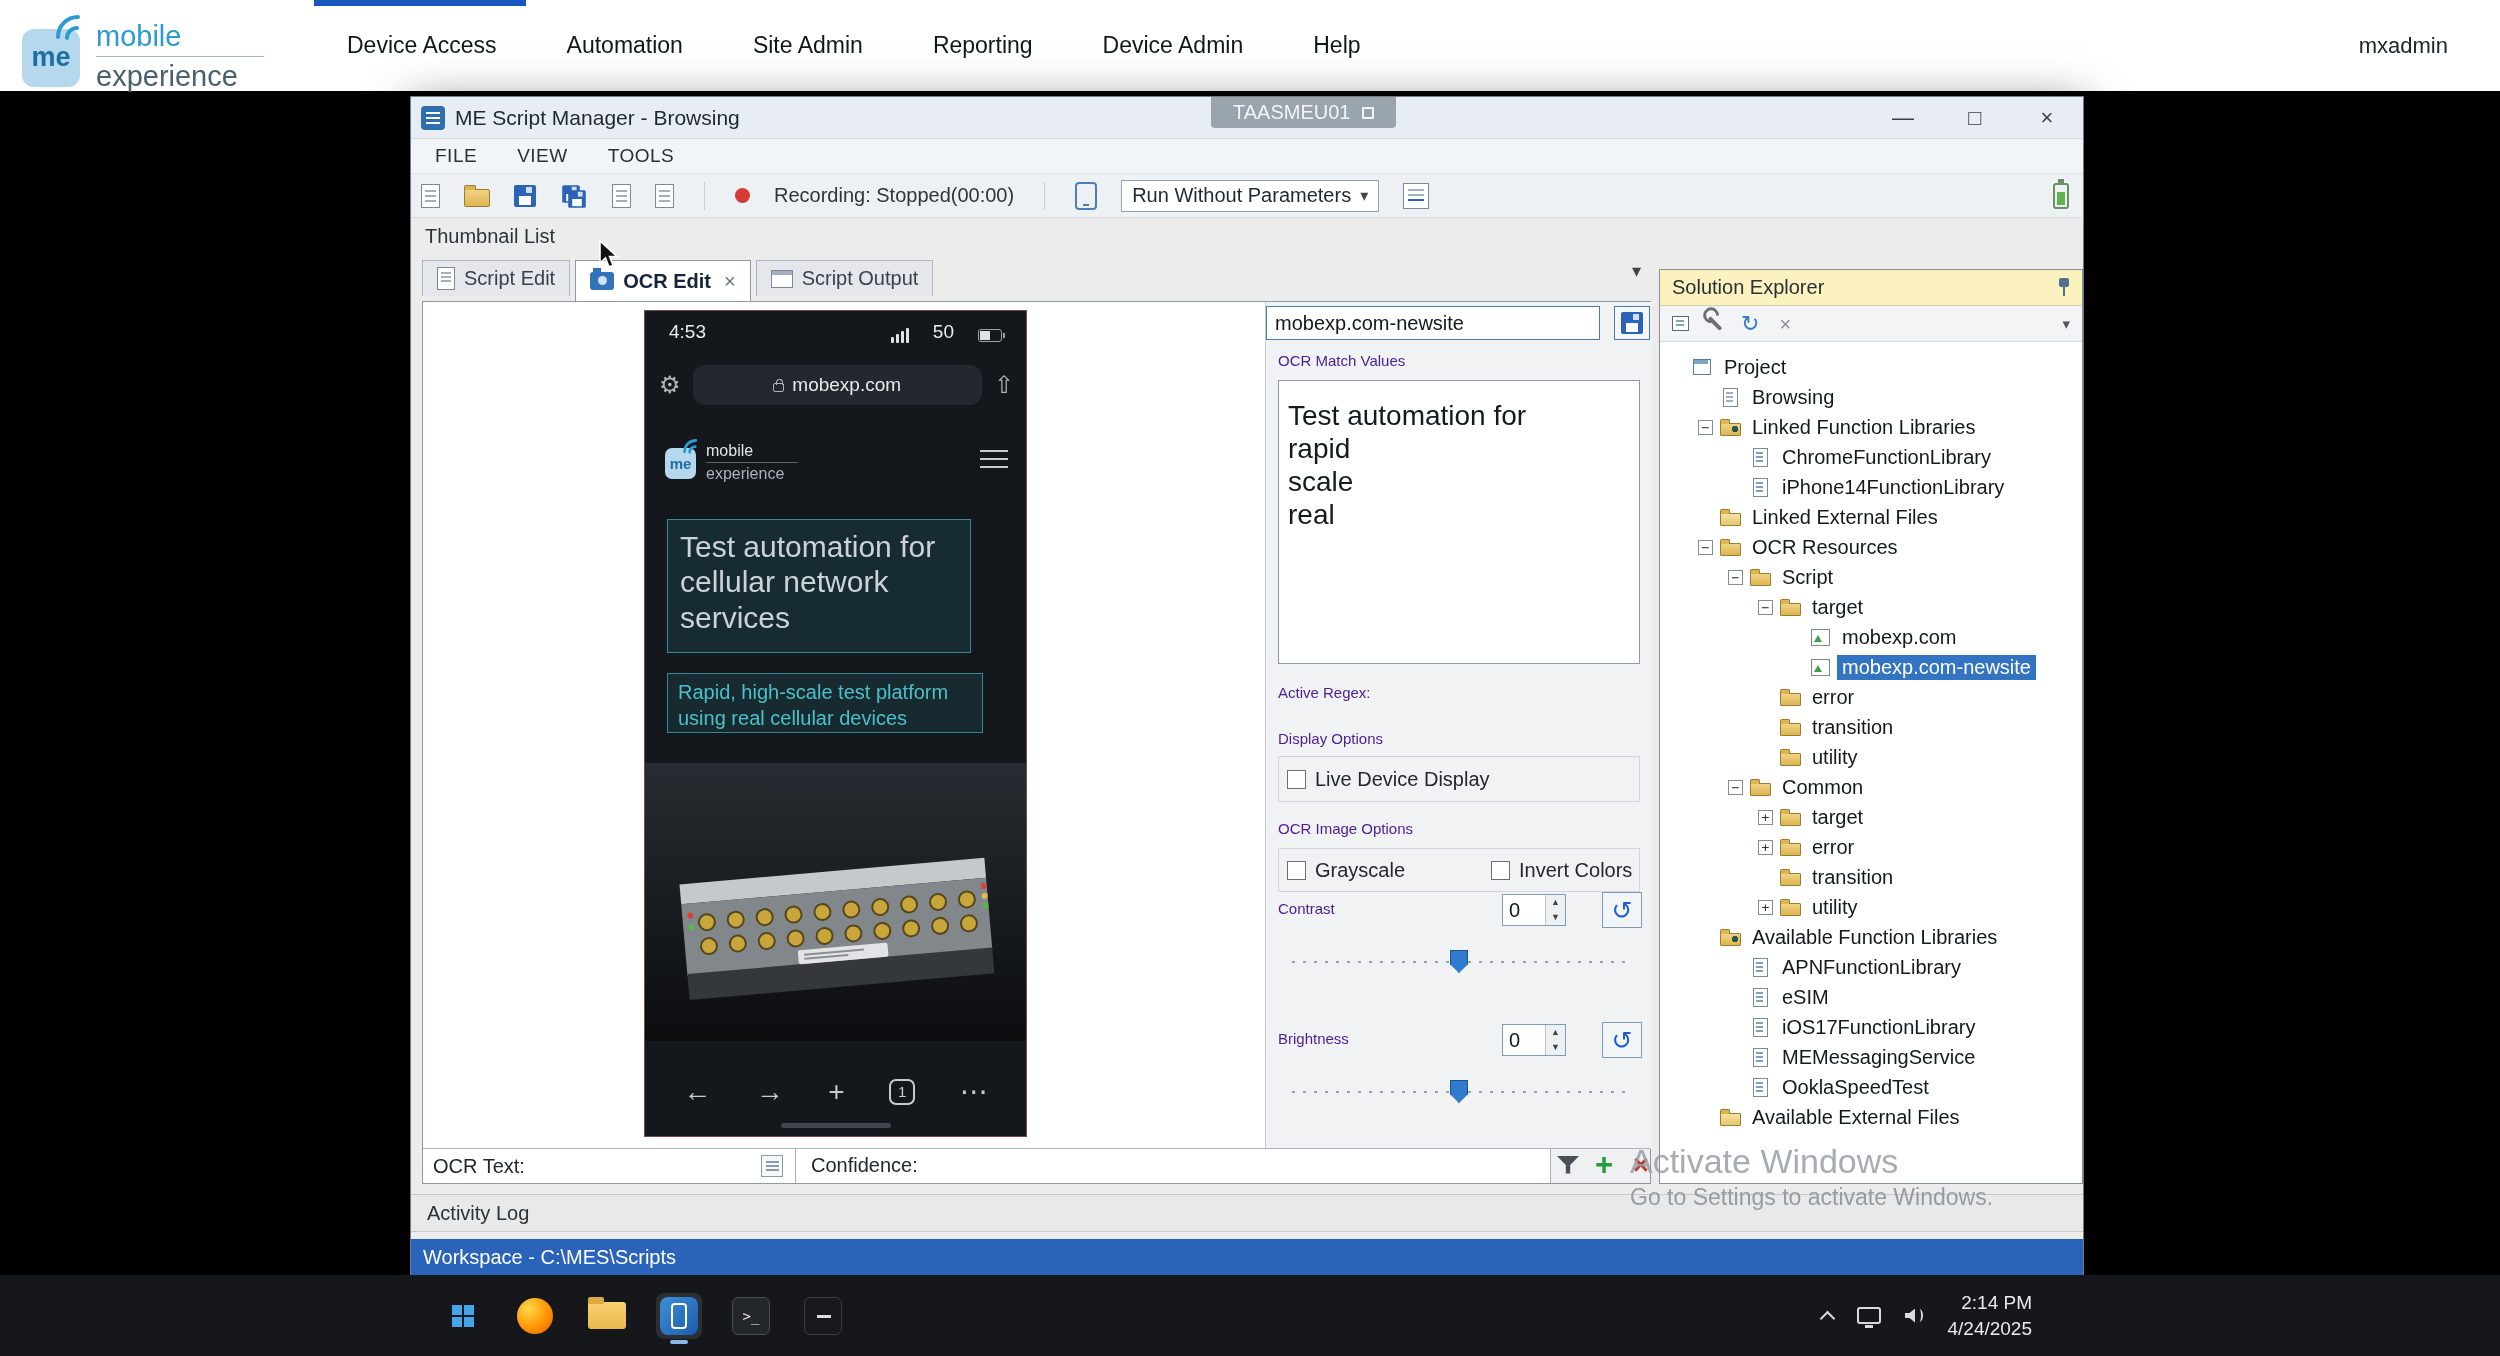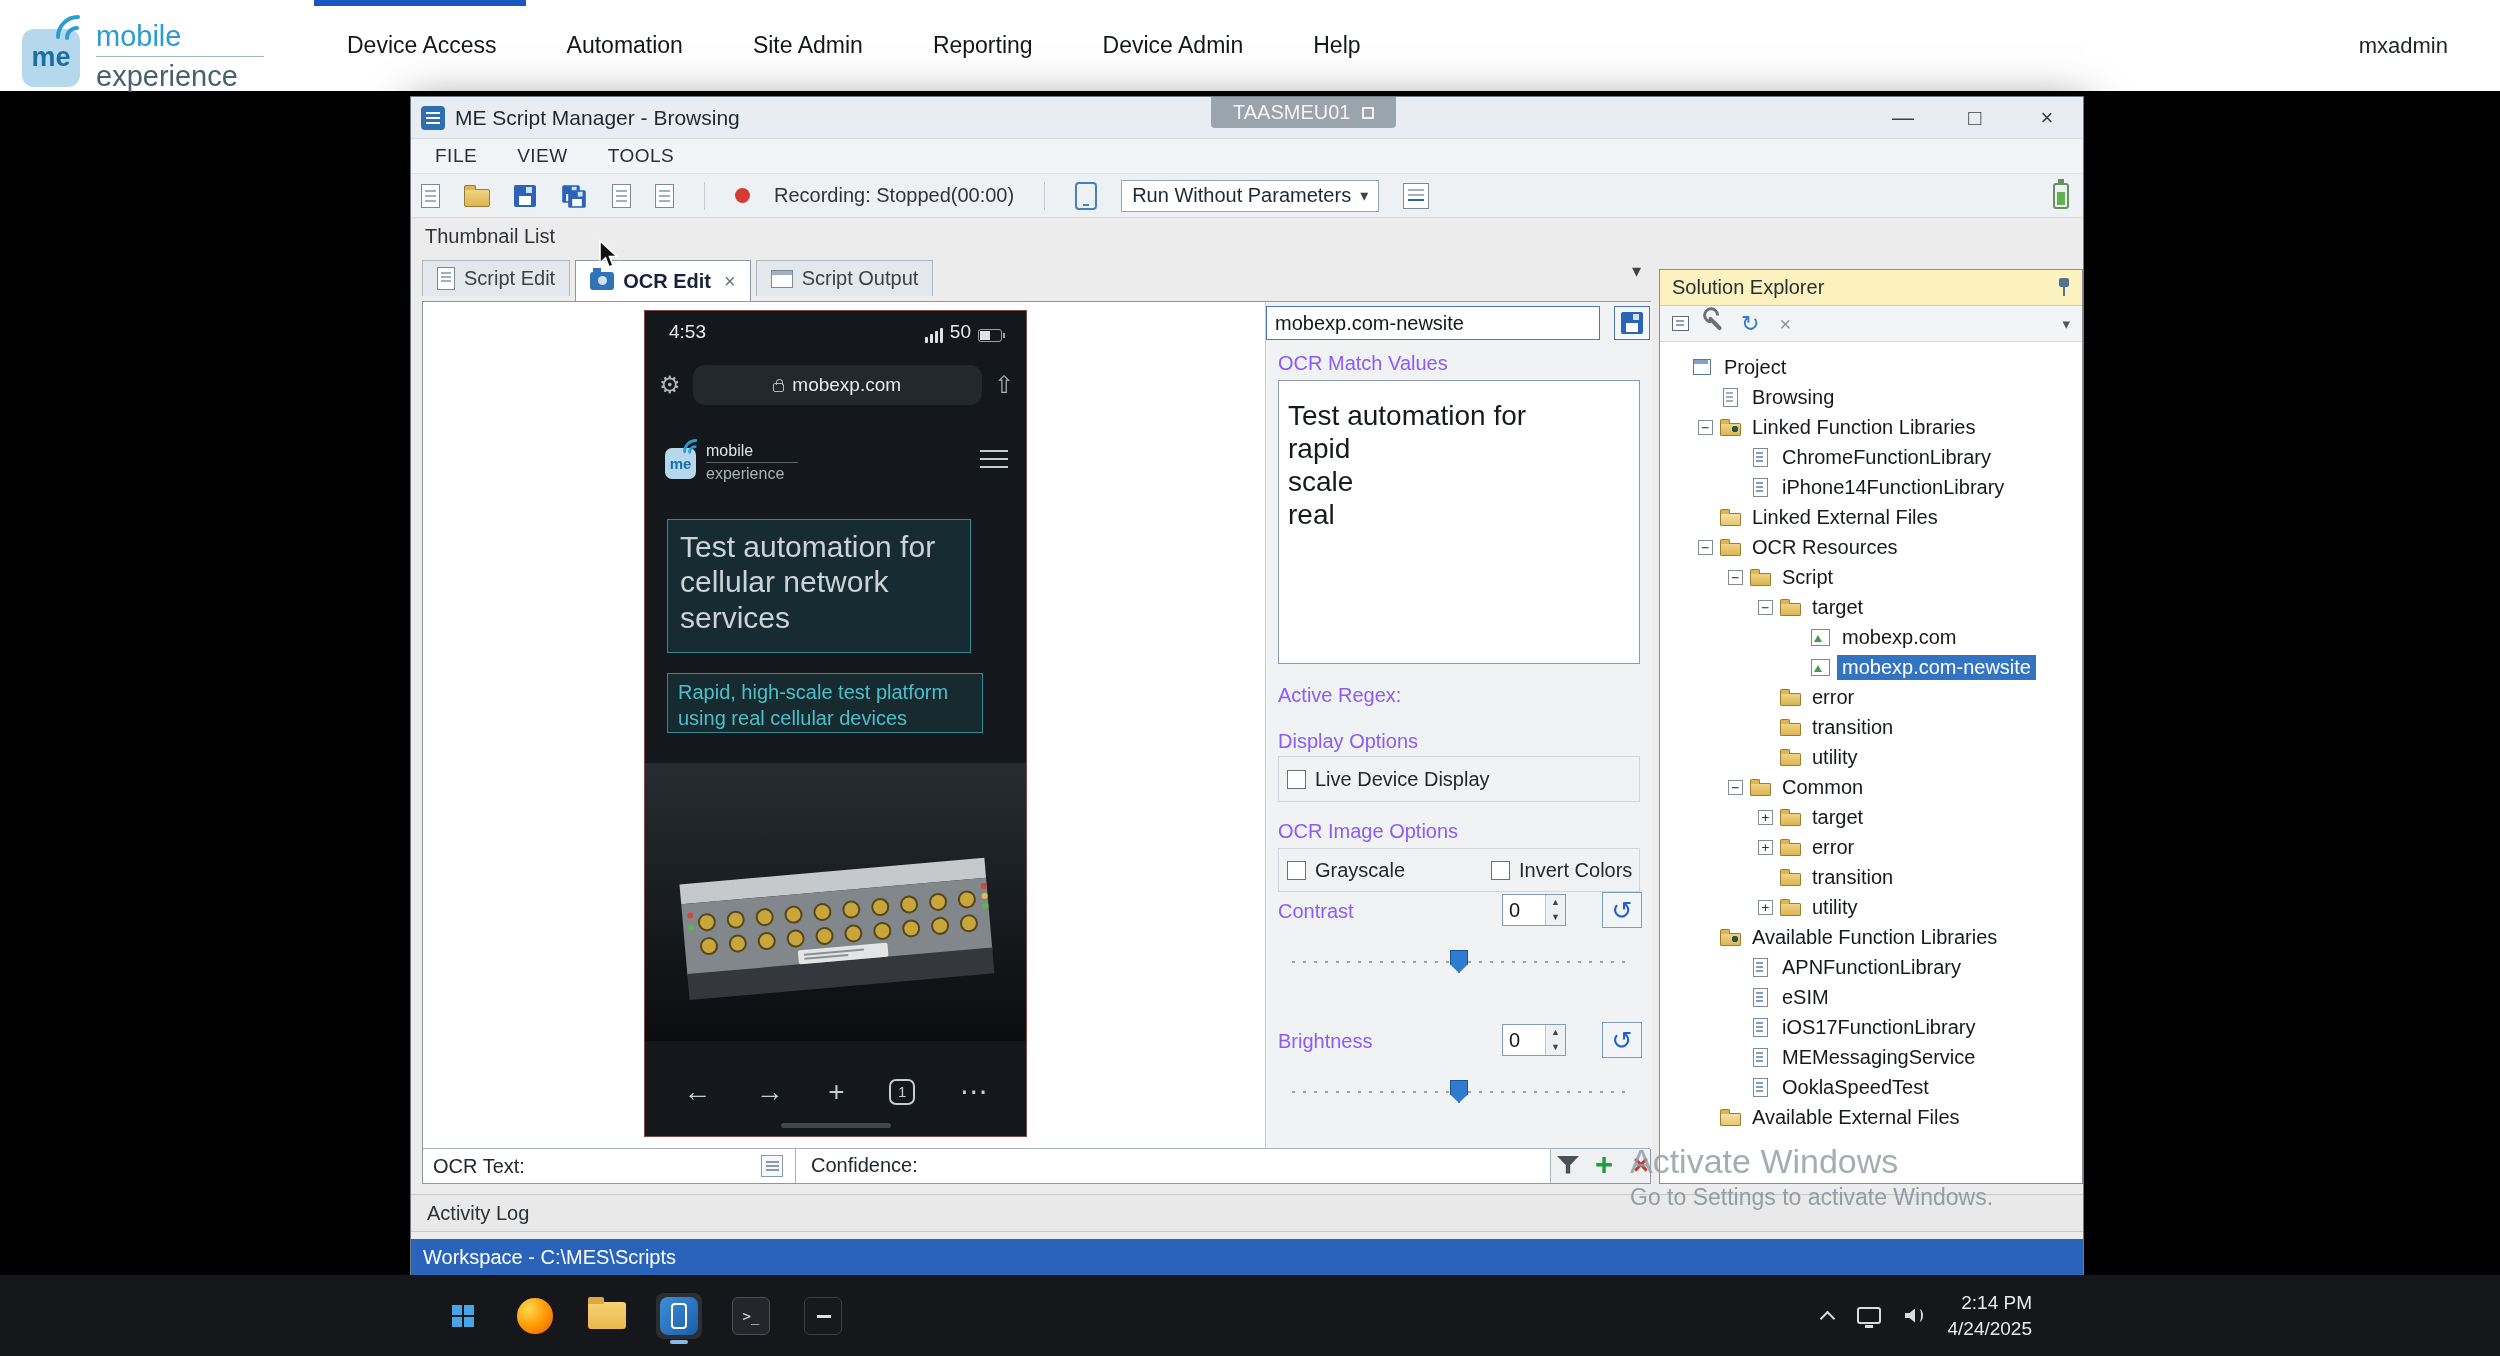--- a/index.html
+++ b/index.html
@@ -74,21 +74,21 @@
   .ti-output{width:22px;height:18px;background:#fff;border:1px solid #7d8994;position:relative;flex:none}
   .ti-output::before{content:"";position:absolute;left:0;top:0;width:100%;height:4px;background:#9fb0c0}
   .tab-caret{margin-left:auto;font-size:18px;color:#444;padding:0 10px 6px 0}
 
   
   .editor{position:absolute;left:11px;top:204px;width:1229px;height:883px;background:#fff;border:1px solid #8e98a2}
   .phone-panel{position:absolute;left:0;top:0;width:843px;height:847px;background:#fff;border-right:1px solid #c6ccd2}
 
   .phone{position:absolute;left:221px;top:8px;width:383px;height:827px;background:#14181c;border:1px solid #7c4a42;overflow:hidden}
   .p-status{position:absolute;left:0;top:6px;width:100%;height:30px;display:flex;align-items:center;padding:0 24px;color:#e8ecef;font-size:19px}
-  .p-sright{margin-left:auto;display:flex;align-items:flex-end;gap:7px}
+  .p-sright{margin-left:auto;display:flex;align-items:flex-end;gap:24px}
   .bars{display:flex;align-items:flex-end;gap:2px;height:15px}
   .bars span{width:3px;background:#dfe3e6;border-radius:1px}
   .bars span:nth-child(1){height:6px}.bars span:nth-child(2){height:9px}.bars span:nth-child(3){height:12px}.bars span:nth-child(4){height:15px}
   .p-batt{width:24px;height:13px;border:1px solid #9aa2a8;border-radius:3px;position:relative;margin-bottom:1px}
   .p-batt::before{content:"";position:absolute;left:1px;top:1px;bottom:1px;width:10px;background:#dfe3e6}
   .p-batt::after{content:"";position:absolute;right:-4px;top:3px;width:2px;height:5px;background:#9aa2a8}
   .p-url{position:absolute;left:14px;top:52px;width:355px;height:44px;display:flex;align-items:center;color:#aeb6bc}
   .p-gear{font-size:24px}
   .p-pill{flex:1;margin:0 12px;height:40px;background:#23282e;border-radius:12px;display:flex;align-items:center;justify-content:center;gap:8px;color:#e6eaed;font-size:19px}
   .p-lock{width:11px;height:9px;border:1px solid #aeb6bc;border-radius:2px;position:relative;margin-top:4px}
@@ -108,21 +108,21 @@
   .p-sub-box{position:absolute;left:22px;top:362px;width:316px;height:60px;background:rgba(32,86,96,.30);border:1px solid #2f8a93;padding:6px 10px}
   .p-sub{font-size:20px;line-height:1.28;color:#4cc0c8}
   .p-image{position:absolute;left:0;top:452px;width:383px;height:278px}
   .p-nav{position:absolute;left:0;bottom:28px;width:100%;display:flex;align-items:center;justify-content:space-around;padding:0 16px;color:#c6cdd2}
   .p-nav .g{font-size:28px}
   .p-tabbox{width:26px;height:26px;border:2px solid #c6cdd2;border-radius:7px;display:flex;align-items:center;justify-content:center;font-size:15px}
   .p-home{position:absolute;left:calc(50% - 55px);bottom:8px;width:110px;height:5px;border-radius:3px;background:#3f464c}
 
   
   .controls{position:absolute;left:843px;top:0;width:386px;height:847px;background:#f0f2f4}
-  .ctl-label{position:absolute;font-size:20px;color:#8b5cf6;white-space:nowrap}
+  .ctl-label{position:absolute;font-size:15px;color:#4c1d95;white-space:nowrap}
   .name-input{position:absolute;left:0;top:4px;width:334px;height:34px;background:#fff;border:1px solid #4c7ab0;font-size:20px;padding:0 8px;color:#14181c;font-family:"Liberation Sans",sans-serif}
   .save-btn{position:absolute;left:348px;top:4px;width:36px;height:34px;background:#f4f7fa;border:1px solid #4c7ab0;display:flex;align-items:center;justify-content:center}
   .listbox{position:absolute;left:12px;top:78px;width:362px;height:284px;background:#fff;border:1px solid #8a9aa8;padding:18px 9px;font-size:28px;color:#16191d}
   .lb-item{line-height:33px;white-space:nowrap}
   .group{position:absolute;border:1px solid #d2d6da;background:#f0f2f4}
   .g-display{left:12px;top:454px;width:362px;height:46px;display:flex;align-items:center;padding-left:8px}
   .g-image{left:12px;top:546px;width:362px;height:44px;display:flex;align-items:center;padding-left:8px}
   .cb{display:flex;align-items:center;gap:9px;font-size:20px;color:#23282d}
   .cb .box{width:19px;height:19px;background:#fff;border:1px solid #6a7076;flex:none}
   .cb-invert{position:absolute;left:212px}

